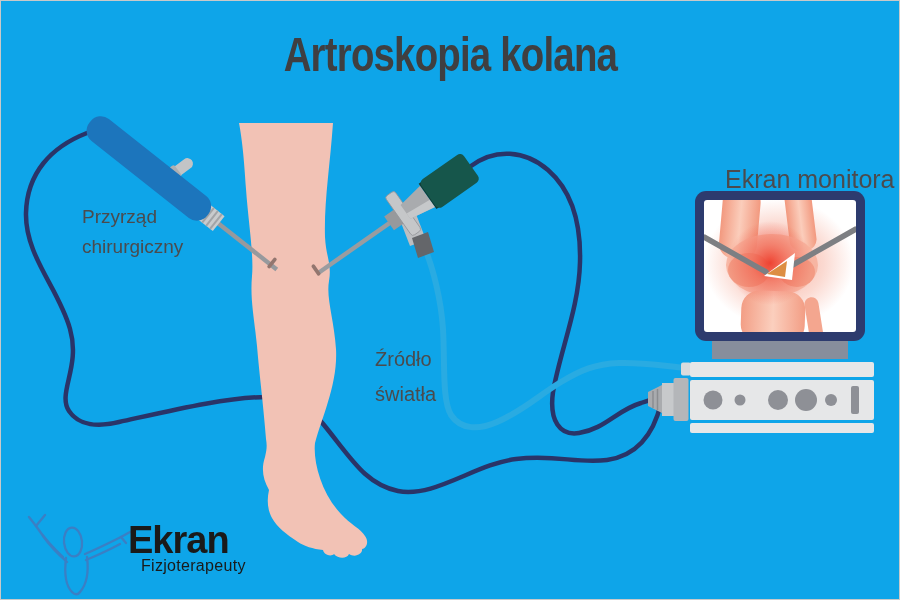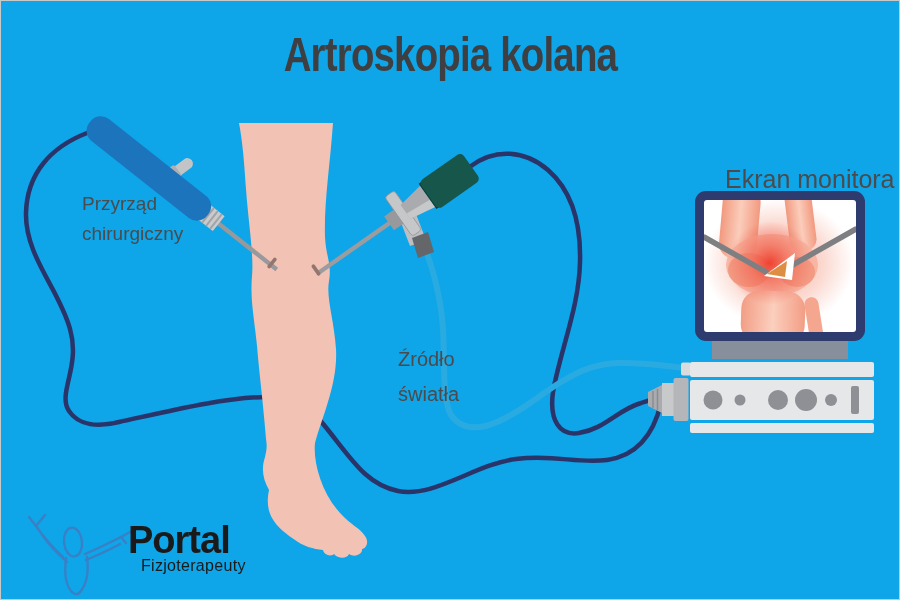--- a/index.html
+++ b/index.html
@@ -8,23 +8,23 @@
     background:#0ea5e9;border:1px solid #c9c9c9;overflow:hidden;
     font-family:"Liberation Sans",sans-serif;
   }
   .canvas svg{position:absolute;left:0;top:0;}
   .title{
     position:absolute;top:26px;left:0;width:100%;text-align:center;
     font-size:48px;font-weight:bold;letter-spacing:-1px;color:#3F3F41;white-space:nowrap;
   }
   .title .squeeze{display:inline-block;transform:scaleX(.8);transform-origin:center;}
   .lbl{position:absolute;color:#4B4B4D;font-size:19px;line-height:30px;}
-  .lbl-surgical{left:81px;top:188px;width:122px;}
+  .lbl-surgical{left:81px;top:201px;width:122px;}
   .lbl-arthroscope{left:449px;top:217px;font-size:20px;}
-  .lbl-light{left:397px;top:341px;width:94px;line-height:35px;font-size:20px;}
+  .lbl-light{left:374px;top:341px;width:94px;line-height:35px;font-size:20px;}
   .lbl-monitor{left:724px;top:163px;font-size:25px;}
   .logo-name{
     position:absolute;left:127px;top:518px;font-size:38px;font-weight:bold;
     letter-spacing:-1px;color:#1A1A1A;
   }
   .logo-sub{position:absolute;left:140px;top:556px;font-size:16px;color:#1A1A1A;letter-spacing:.3px;}
 </style>
 </head>
 <body>
 
@@ -166,15 +166,15 @@
   </svg>
 
   <div class="title">
     <span class="squeeze">Artroskopia kolana</span>
   </div>
 
   <div class="lbl lbl-surgical">Przyrząd chirurgiczny</div>
   <div class="lbl lbl-light">Źródło światła</div>
   <div class="lbl lbl-monitor">Ekran monitora</div>
 
-  <div class="logo-name">Portal</div>
+  <div class="logo-name">Ekran</div>
   <div class="logo-sub">Fizjoterapeuty</div>
 </div>
 
 </body></html>

